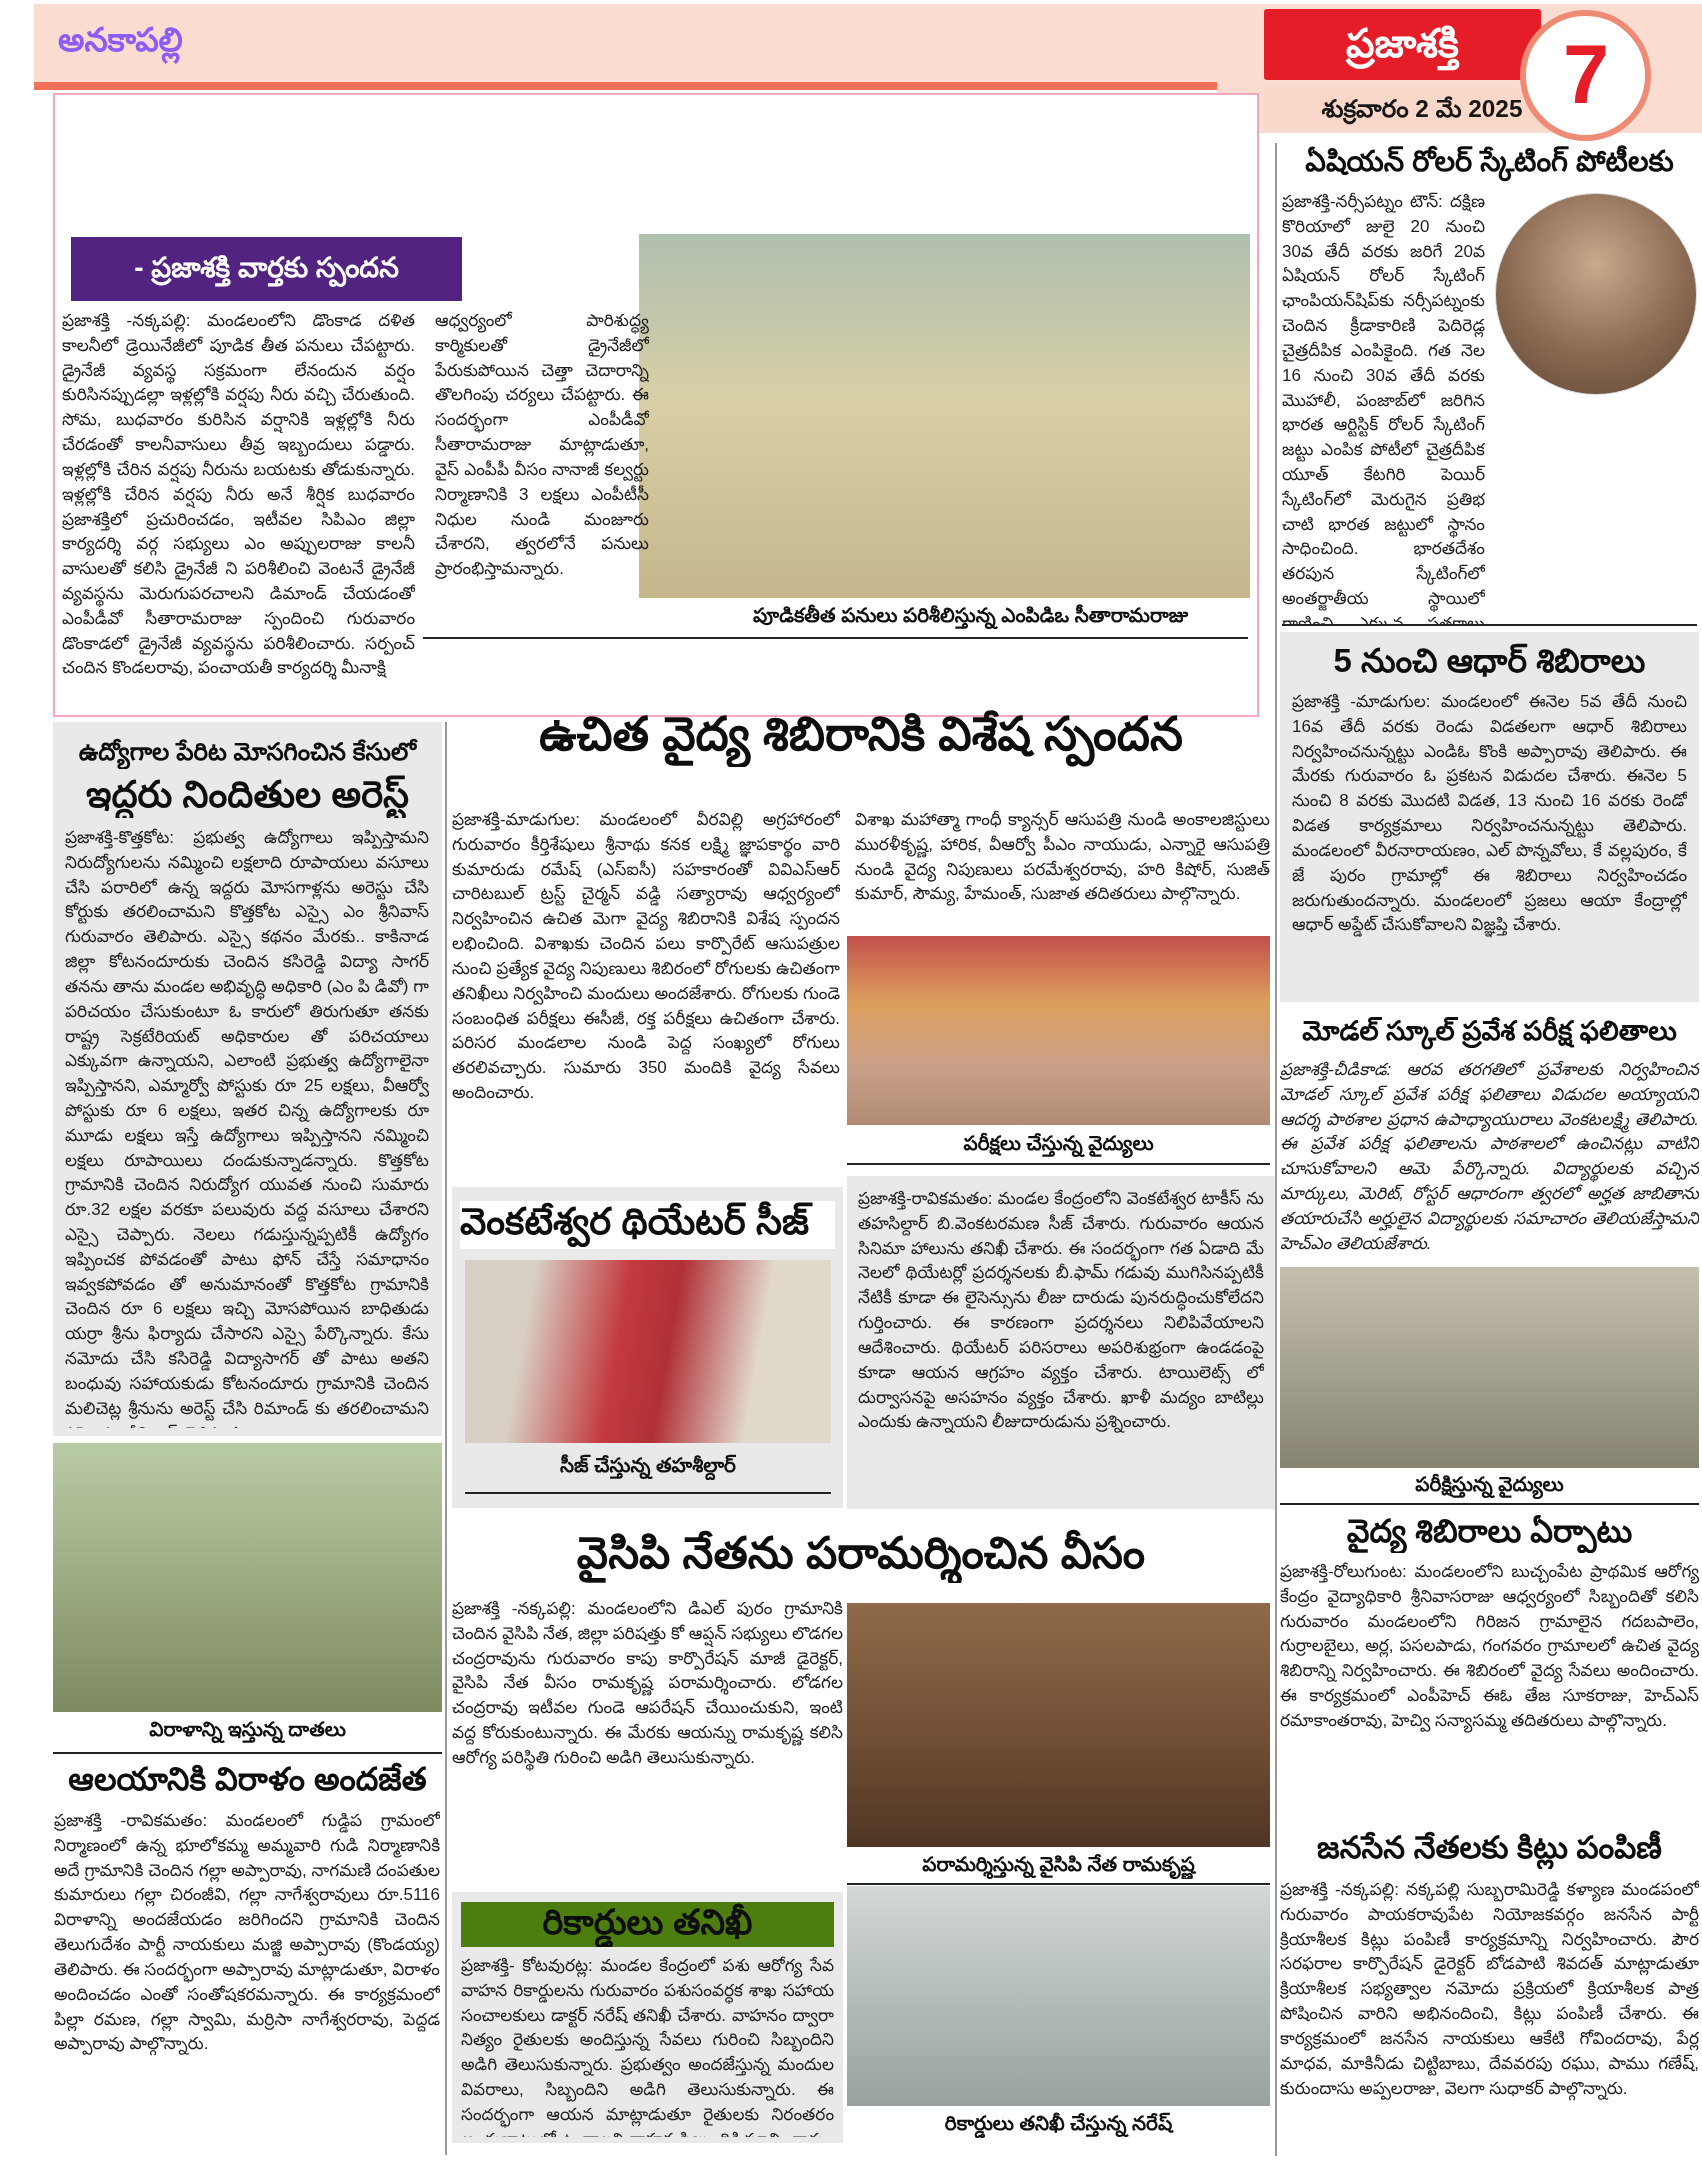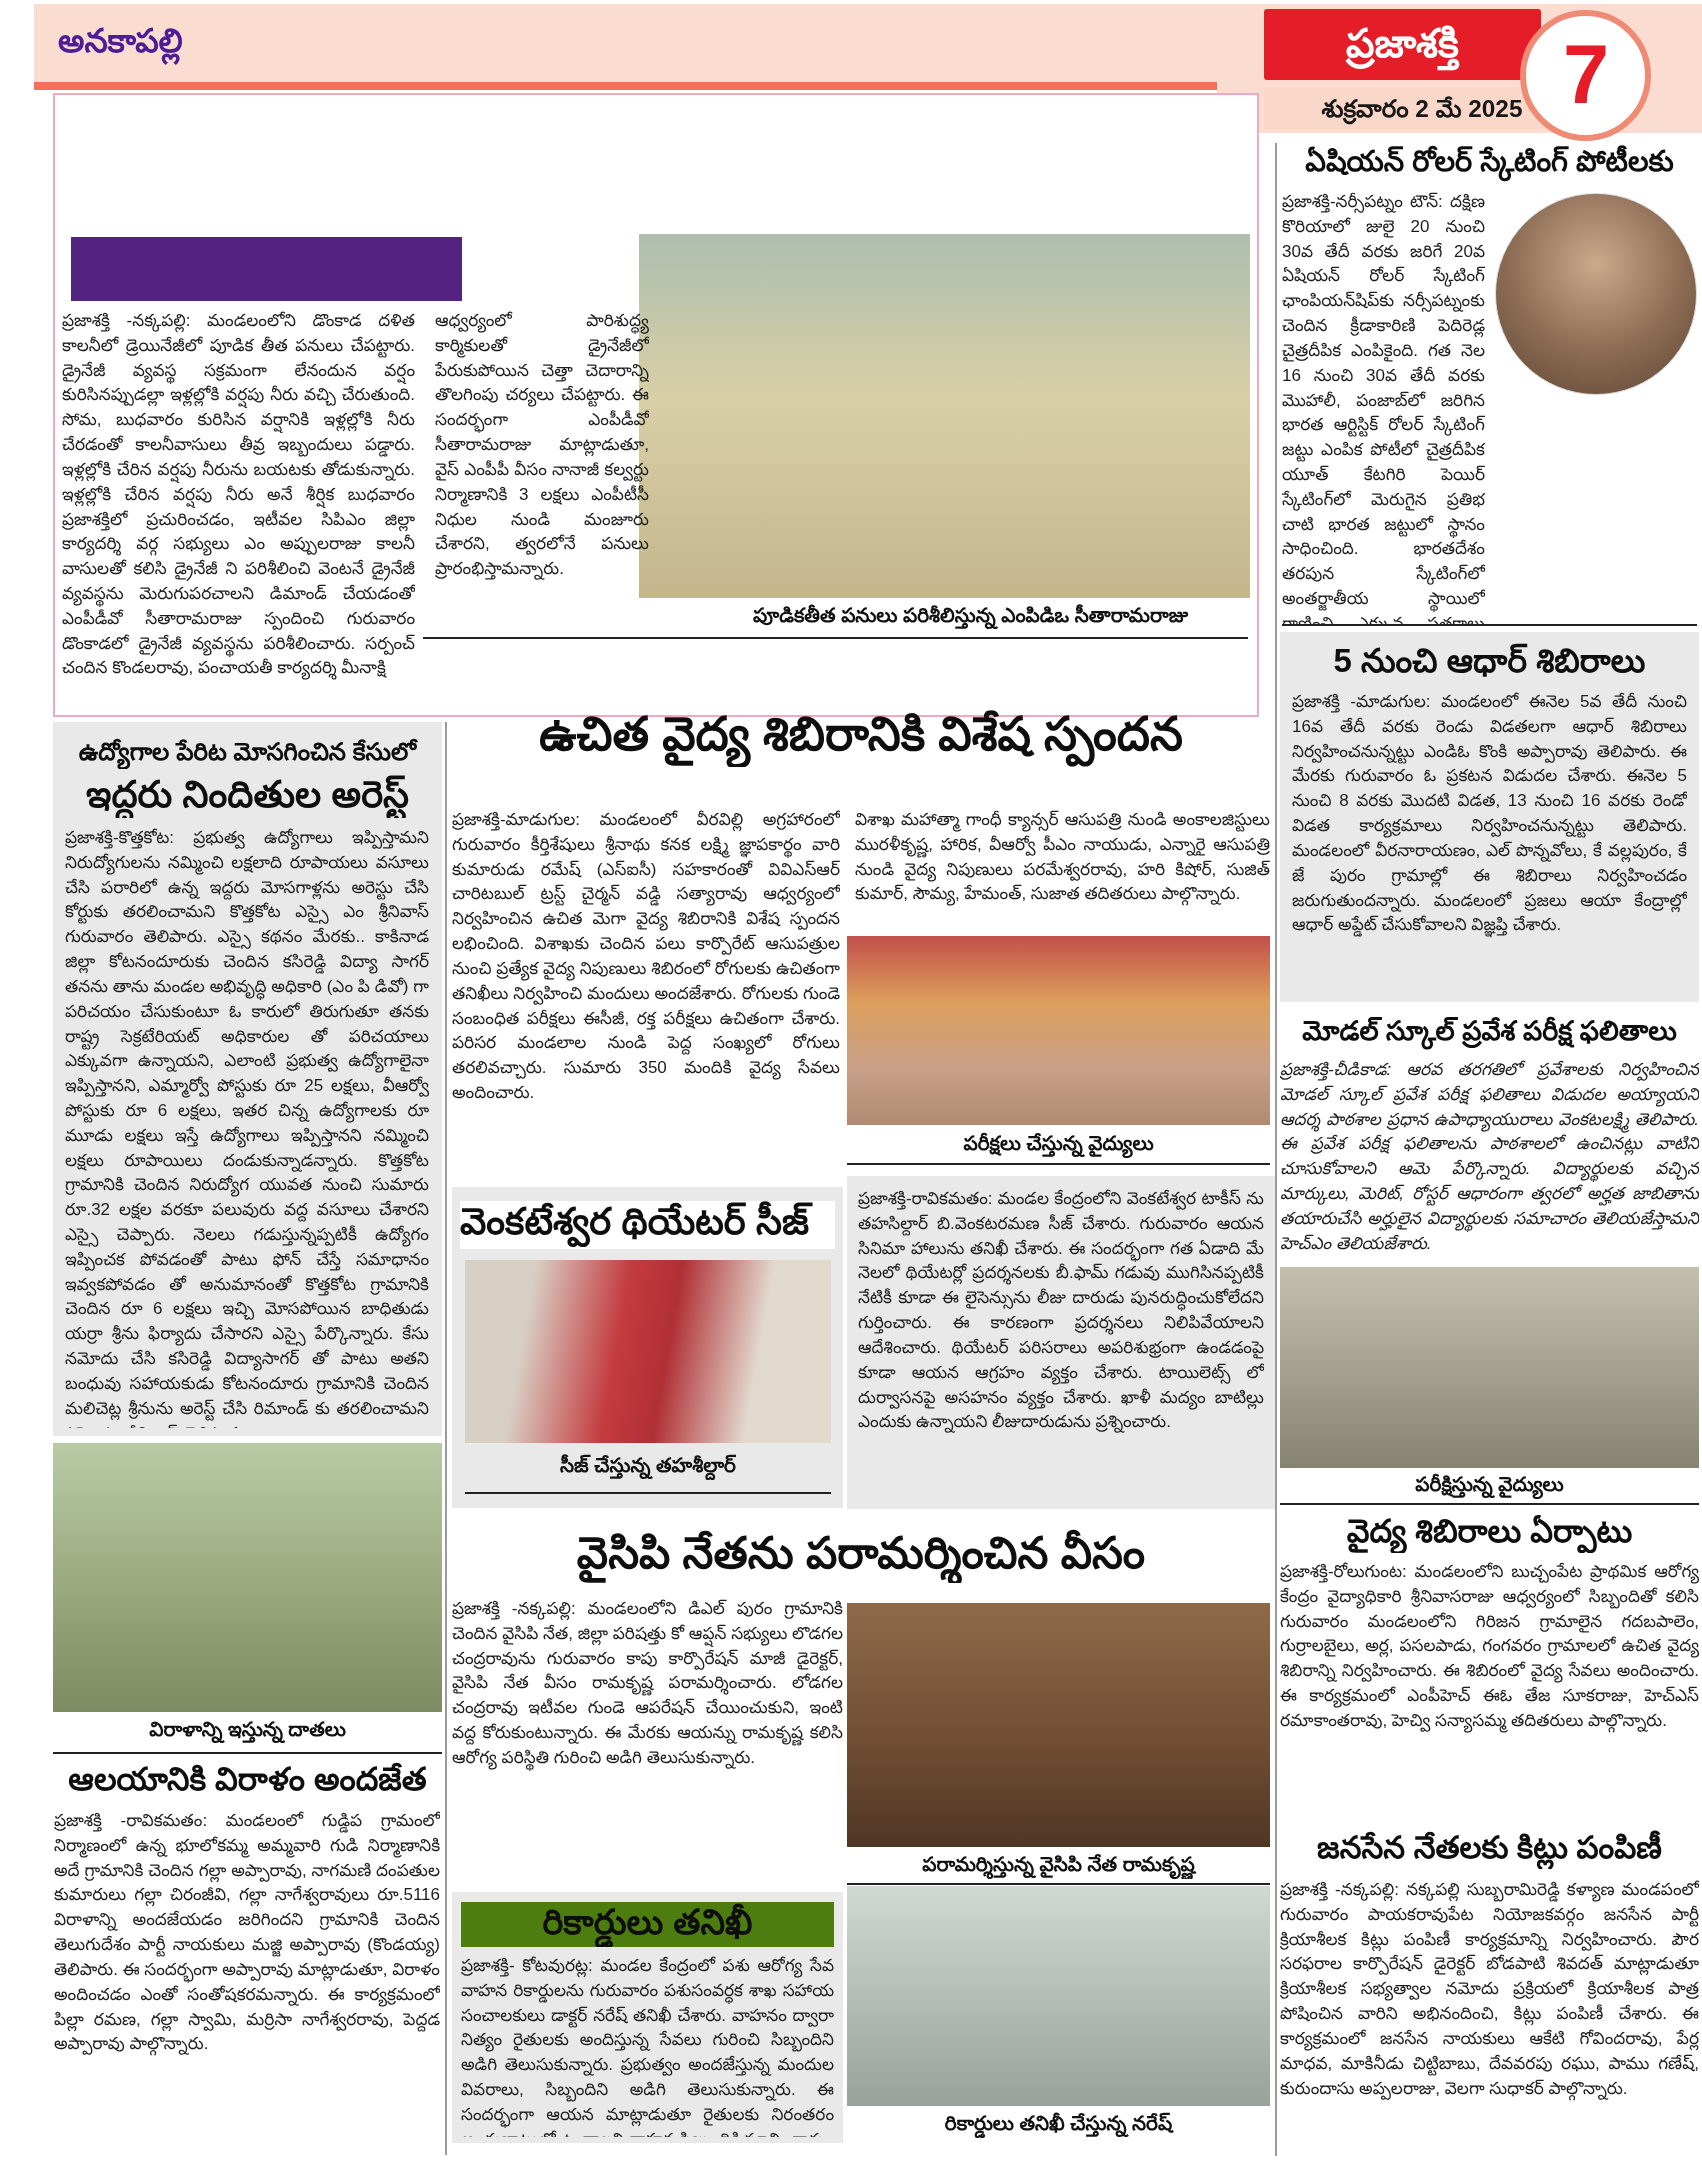--- a/index.html
+++ b/index.html
@@ -8,21 +8,21 @@
   .abs{position:absolute;}
   .body-text{font-size:17px;line-height:1.46;text-align:justify;overflow:hidden;color:#1c1c1c;}
   .caption{font-weight:bold;font-size:20px;text-align:center;overflow:hidden;color:#111;}
   .headline{font-weight:bold;color:#0e0e0e;overflow:hidden;}
   .rule{background:#222;height:1.7px;}
   .vrule{background:#9a9a9a;width:1.7px;}
   .graybox{background:#e9e9e9;}
   .photo{background:#cfcfc4;}
   
   #loc-strip{left:34px;top:4.4px;width:1193px;height:78px;background:#fbdcd1;}
-  #loc-text{left:58px;top:22px;width:444px;height:50px;font-size:33px;font-weight:bold;color:#4c1d95;}
+  #loc-text{left:58px;top:22px;width:444px;height:50px;font-size:33px;font-weight:bold;color:#8b5cf6;font-family:Liberation Serif, serif;}
   #loc-bar{left:34px;top:82px;width:1193px;height:7.8px;background:#f3705b;}
   #mast-band{left:1217px;top:4.4px;width:486px;height:129px;background:#fbdcd1;}
   #mast-banner{left:1264px;top:9px;width:277px;height:71px;background:#e51d29;border-radius:3.3px;}
   #mast-text{left:1264px;top:21px;width:277px;height:50px;color:#ffffff;font-size:40px;font-weight:bold;text-align:center;}
   #date-strip{left:1264px;top:87px;width:316px;height:43px;background:#f9d7c9;}
   #date-text{left:1264px;top:95px;width:316px;height:30px;font-size:24.4px;font-weight:bold;text-align:center;color:#171717;}
   #page-circle{left:1520px;top:10px;width:119px;height:119px;background:#ffffff;border:6.7px solid #ef8a74;border-radius:50%;}
   #page-num{left:1520px;top:27px;width:132px;height:89px;color:#e51d29;font-size:83px;font-weight:bold;text-align:center;}
   
   #lead-box{left:53px;top:93px;width:1202px;height:620px;border:2.2px solid #f2a8c0;background:#fff;}
@@ -106,20 +106,21 @@
   <div id="mast-band" class="abs"></div>
   <div id="mast-banner" class="abs"></div>
   <div id="mast-text" class="abs">ప్రజాశక్తి</div>
   <div id="date-strip" class="abs"></div>
   <div id="date-text" class="abs">శుక్రవారం 2 మే 2025</div>
   <div id="page-circle" class="abs"></div>
   <div id="page-num" class="abs">7</div>
 
   <div id="lead-box" class="abs"></div>
   <div id="lead-subhead" class="abs"></div>
+  <div id="lead-subhead-text" class="abs">- ప్రజాశక్తి వార్తకు స్పందన</div>
   <div id="lead-photo" class="abs photo"></div>
   <div id="lead-caption" class="abs caption">పూడికతీత పనులు పరిశీలిస్తున్న ఎంపిడిఒ సీతారామరాజు</div>
   <div id="lead-col1" class="abs body-text">ప్రజాశక్తి -నక్కపల్లి: మండలంలోని డొంకాడ దళిత కాలనీలో డ్రెయినేజీలో పూడిక తీత పనులు చేపట్టారు. డ్రైనేజీ వ్యవస్థ సక్రమంగా లేనందున వర్షం కురిసినప్పుడల్లా ఇళ్లల్లోకి వర్షపు నీరు వచ్చి చేరుతుంది. సోమ, బుధవారం కురిసిన వర్షానికి ఇళ్లల్లోకి నీరు చేరడంతో కాలనీవాసులు తీవ్ర ఇబ్బందులు పడ్డారు. ఇళ్లల్లోకి చేరిన వర్షపు నీరును బయటకు తోడుకున్నారు. ఇళ్లల్లోకి చేరిన వర్షపు నీరు అనే శీర్షిక బుధవారం ప్రజాశక్తిలో ప్రచురించడం, ఇటీవల సిపిఎం జిల్లా కార్యదర్శి వర్గ సభ్యులు ఎం అప్పులరాజు కాలనీ వాసులతో కలిసి డ్రైనేజీ ని పరిశీలించి వెంటనే డ్రైనేజీ వ్యవస్థను మెరుగుపరచాలని డిమాండ్ చేయడంతో ఎంపీడీవో సీతారామరాజు స్పందించి గురువారం డొంకాడలో డ్రైనేజీ వ్యవస్థను పరిశీలించారు. సర్పంచ్ చందిన కొండలరావు, పంచాయతీ కార్యదర్శి మీనాక్షి</div>
   <div id="lead-col2" class="abs body-text">ఆధ్వర్యంలో పారిశుద్ధ్య కార్మికులతో డ్రైనేజీలో పేరుకుపోయిన చెత్తా చెదారాన్ని తొలగింపు చర్యలు చేపట్టారు. ఈ సందర్భంగా ఎంపీడీవో సీతారామరాజు మాట్లాడుతూ, వైస్ ఎంపీపీ వీసం నానాజీ కల్వర్టు నిర్మాణానికి 3 లక్షలు ఎంపీటీసీ నిధుల నుండి మంజూరు చేశారని, త్వరలోనే పనులు ప్రారంభిస్తామన్నారు.</div>
   <div id="lead-rule" class="abs rule"></div>
 
   <div id="arrest-box" class="abs graybox"></div>
   <div id="arrest-kicker" class="abs headline">ఉద్యోగాల పేరిట మోసగించిన కేసులో</div>
   <div id="arrest-headline" class="abs headline">ఇద్దరు నిందితుల అరెస్ట్</div>
   <div id="arrest-body" class="abs body-text">ప్రజాశక్తి-కొత్తకోట: ప్రభుత్వ ఉద్యోగాలు ఇప్పిస్తామని నిరుద్యోగులను నమ్మించి లక్షలాది రూపాయలు వసూలు చేసి పరారిలో ఉన్న ఇద్దరు మోసగాళ్లను అరెస్టు చేసి కోర్టుకు తరలించామని కొత్తకోట ఎస్సై ఎం శ్రీనివాస్ గురువారం తెలిపారు. ఎస్సై కథనం మేరకు.. కాకినాడ జిల్లా కోటనందూరుకు చెందిన కసిరెడ్డి విద్యా సాగర్ తనను తాను మండల అభివృద్ధి అధికారి (ఎం పి డివో) గా పరిచయం చేసుకుంటూ ఓ కారులో తిరుగుతూ తనకు రాష్ట్ర సెక్రటేరియట్ అధికారుల తో పరిచయాలు ఎక్కువగా ఉన్నాయని, ఎలాంటి ప్రభుత్వ ఉద్యోగాలైనా ఇప్పిస్తానని, ఎమ్మార్వో పోస్టుకు రూ 25 లక్షలు, వీఆర్వో పోస్టుకు రూ 6 లక్షలు, ఇతర చిన్న ఉద్యోగాలకు రూ మూడు లక్షలు ఇస్తే ఉద్యోగాలు ఇప్పిస్తానని నమ్మించి లక్షలు రూపాయిలు దండుకున్నాడన్నారు. కొత్తకోట గ్రామానికి చెందిన నిరుద్యోగ యువత నుంచి సుమారు రూ.32 లక్షల వరకూ పలువురు వద్ద వసూలు చేశారని ఎస్సై చెప్పారు. నెలలు గడుస్తున్నప్పటికీ ఉద్యోగం ఇప్పించక పోవడంతో పాటు ఫోన్ చేస్తే సమాధానం ఇవ్వకపోవడం తో అనుమానంతో కొత్తకోట గ్రామానికి చెందిన రూ 6 లక్షలు ఇచ్చి మోసపోయిన బాధితుడు యర్రా శ్రీను ఫిర్యాదు చేసారని ఎస్సై పేర్కొన్నారు. కేసు నమోదు చేసి కసిరెడ్డి విద్యాసాగర్ తో పాటు అతని బంధువు సహాయకుడు కోటనందూరు గ్రామానికి చెందిన మలిచెట్ల శ్రీనును అరెస్ట్ చేసి రిమాండ్ కు తరలించామని ఎస్సై ఎం శ్రీనివాస్ తెలిపారు.</div>

